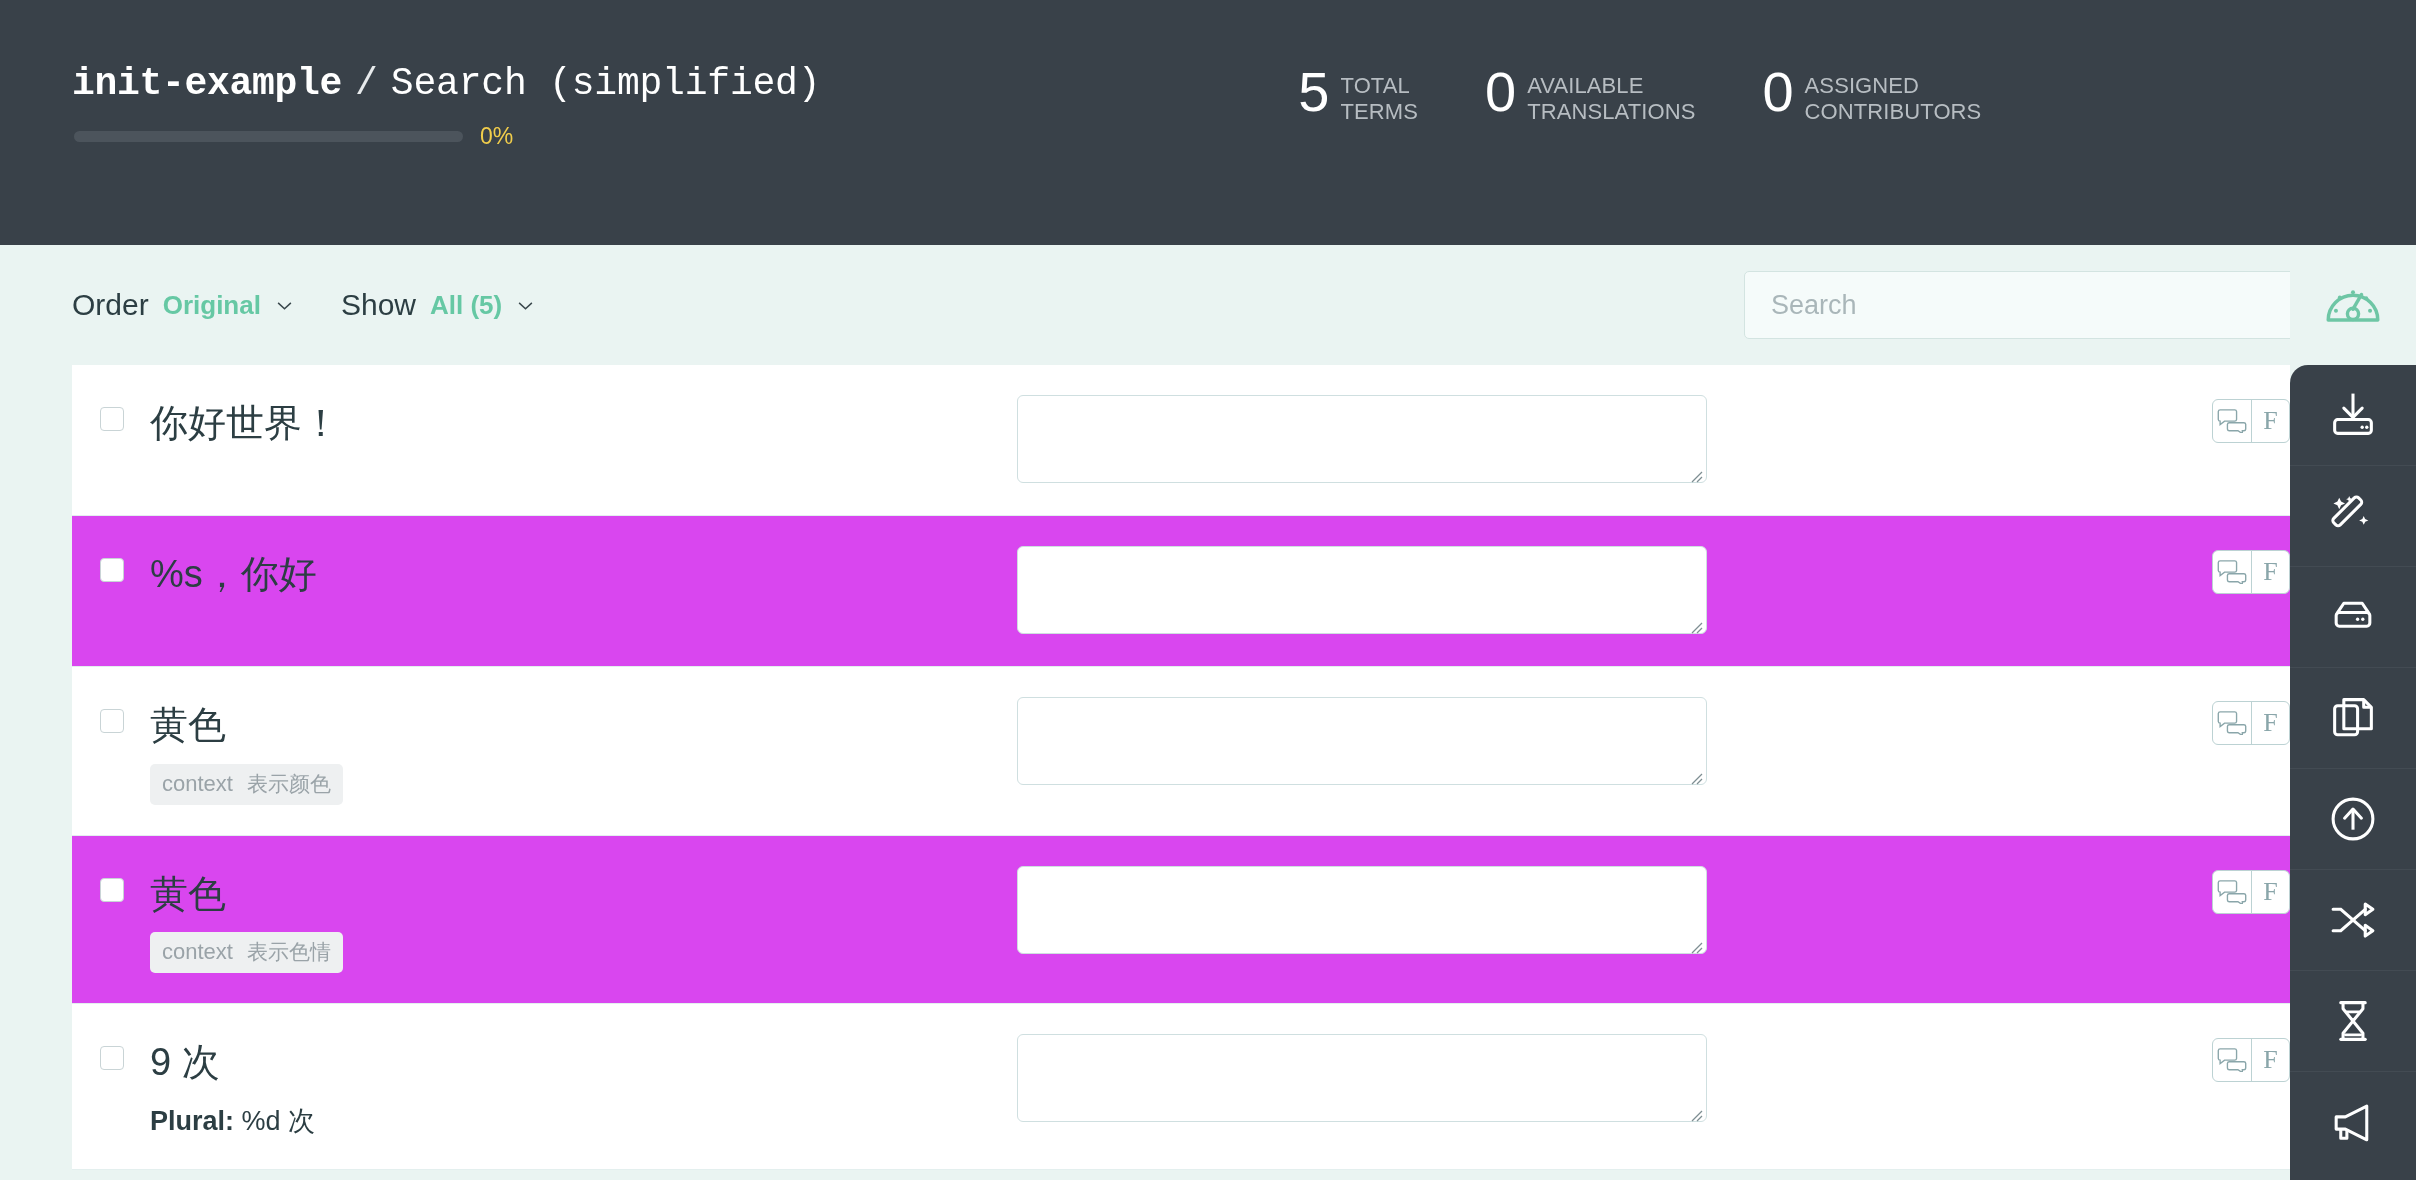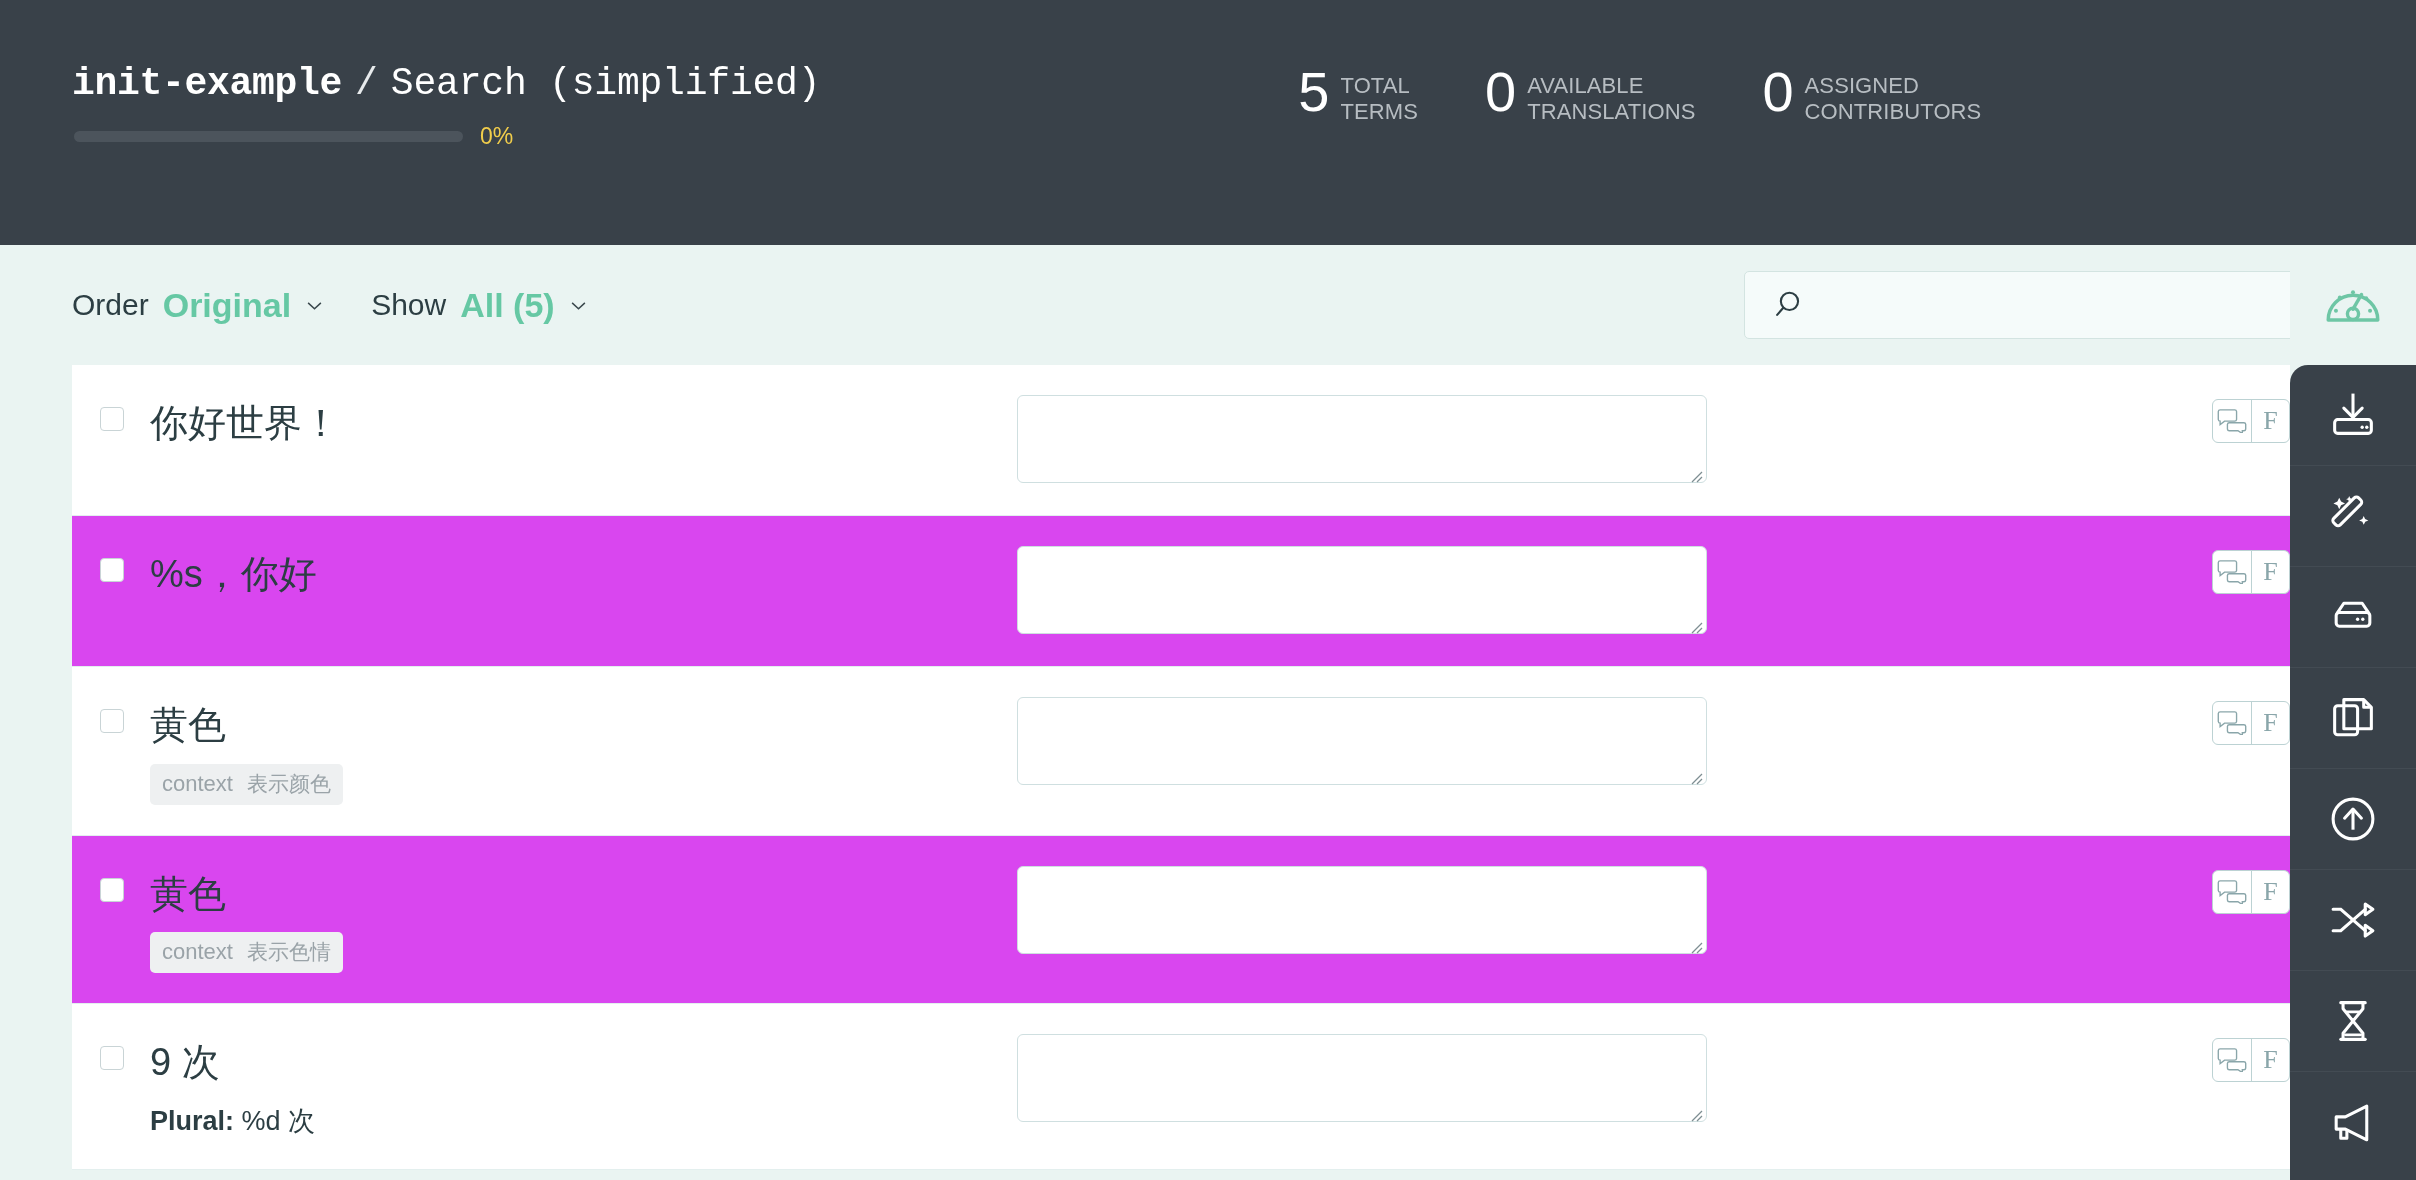--- a/index.html
+++ b/index.html
@@ -70,21 +70,21 @@
     height: 120px;
     display: flex; align-items: center;
     padding: 0 72px 0 72px;
     background: #eaf4f2;
     position: relative;
   }
   .filters { display: flex; align-items: center; }
   .filter-group { display: flex; align-items: center; margin-right: 48px; }
   .filter-label { font-size: 30px; color: #2c3e43; font-weight: 400; }
   .filter-value {
-    font-size: 34px; color: #66c8a4; font-weight: bold;
+    font-size: 26px; color: #66c8a4; font-weight: bold;
     margin-left: 14px;
   }
   .chev {
     margin-left: 15px; display: inline-block;
     width: 17px; height: 17px;
   }
   .chev svg { display: block; }
 
   .toolbar-right {
     margin-left: auto; display: flex; align-items: center;
@@ -277,20 +277,21 @@
       <span class="chev">
         <svg width="17" height="17" viewBox="0 0 16 16">
             <path d="M2 5.5 L8 11 L14 5.5" fill="none" stroke="#39474c" stroke-width="1.4"></path>
           </svg>
       </span>
     </div>
   </div>
 
   <div class="toolbar-right">
     <div class="search-box">
+      <input class="search-input" type="text" placeholder="Search" style="">
       <span class="search-icon">
         <svg width="32" height="32" viewBox="0 0 26 26">
           <circle cx="15" cy="10" r="7" fill="none" stroke="#2c3e43" stroke-width="1.7"></circle>
           <line x1="10" y1="15.2" x2="5" y2="21" stroke="#2c3e43" stroke-width="1.7" stroke-linecap="round"></line>
         </svg>
       </span>
     </div>
   </div>
 
   <div class="gauge-btn">

